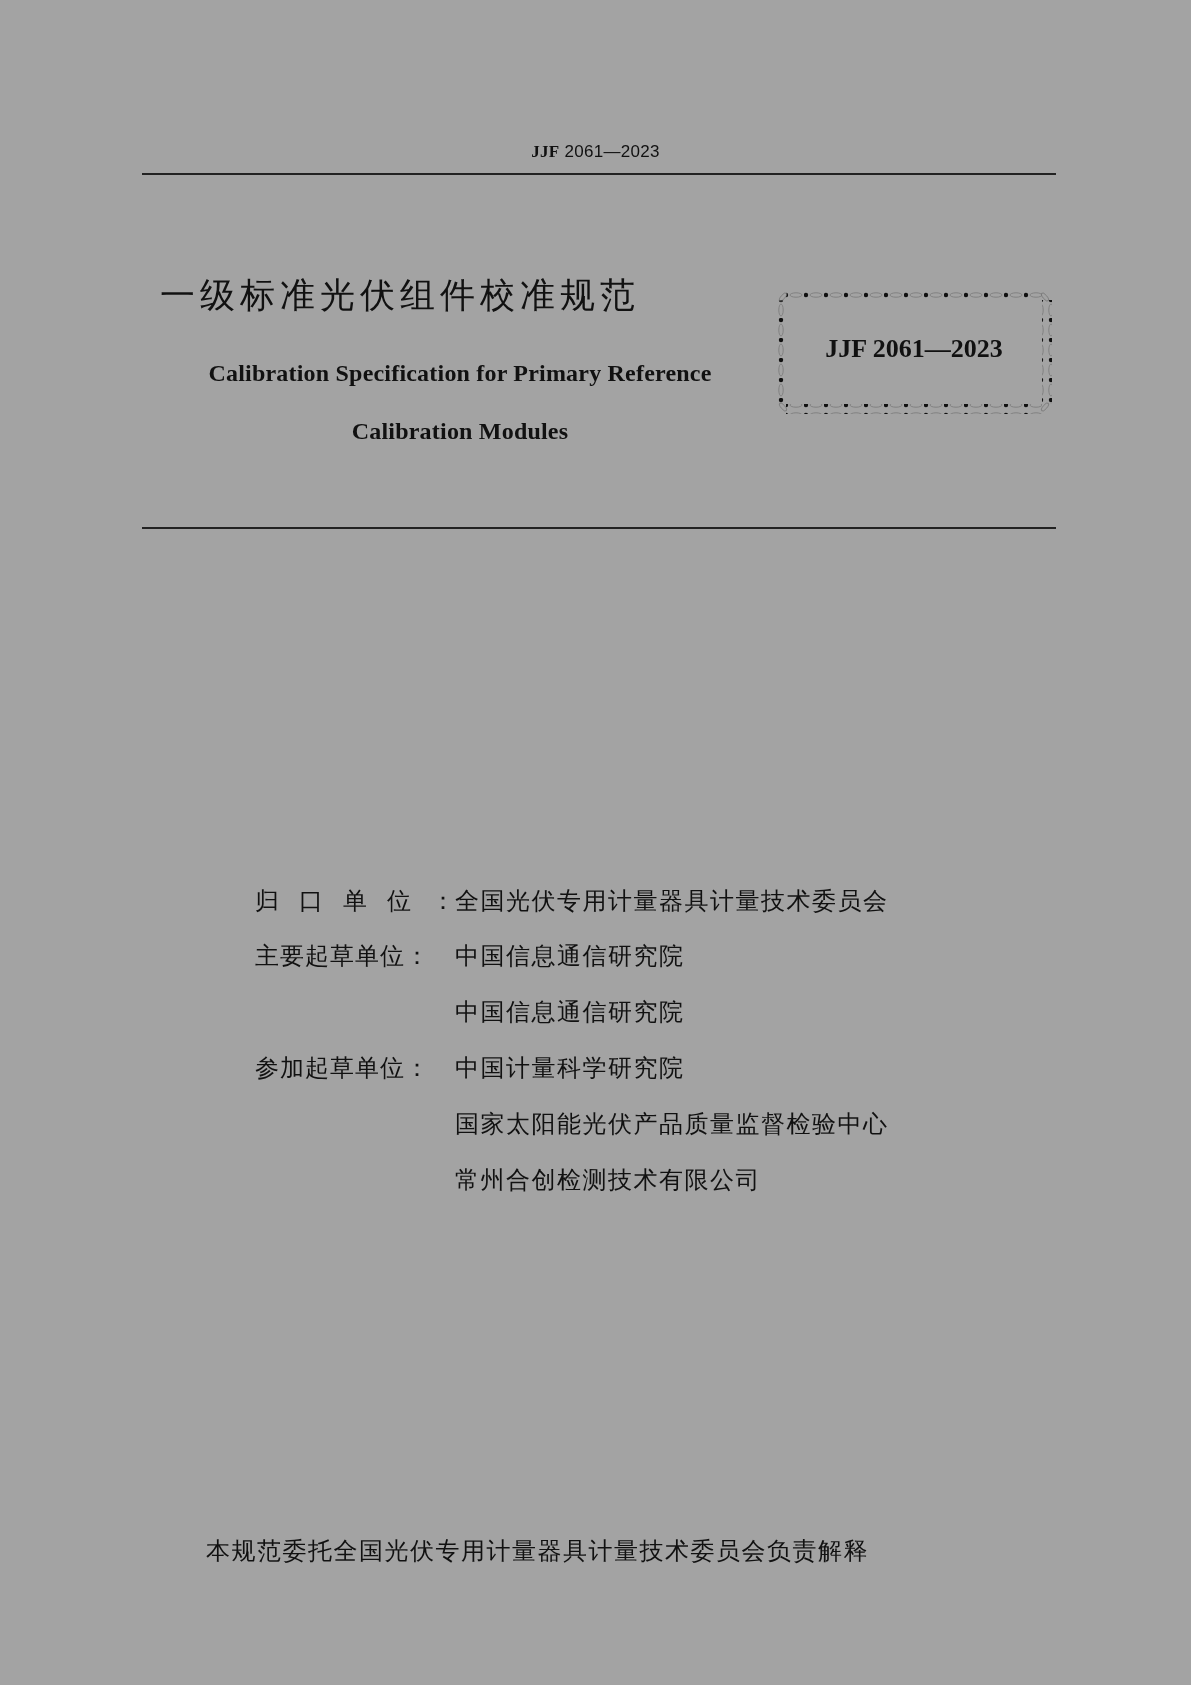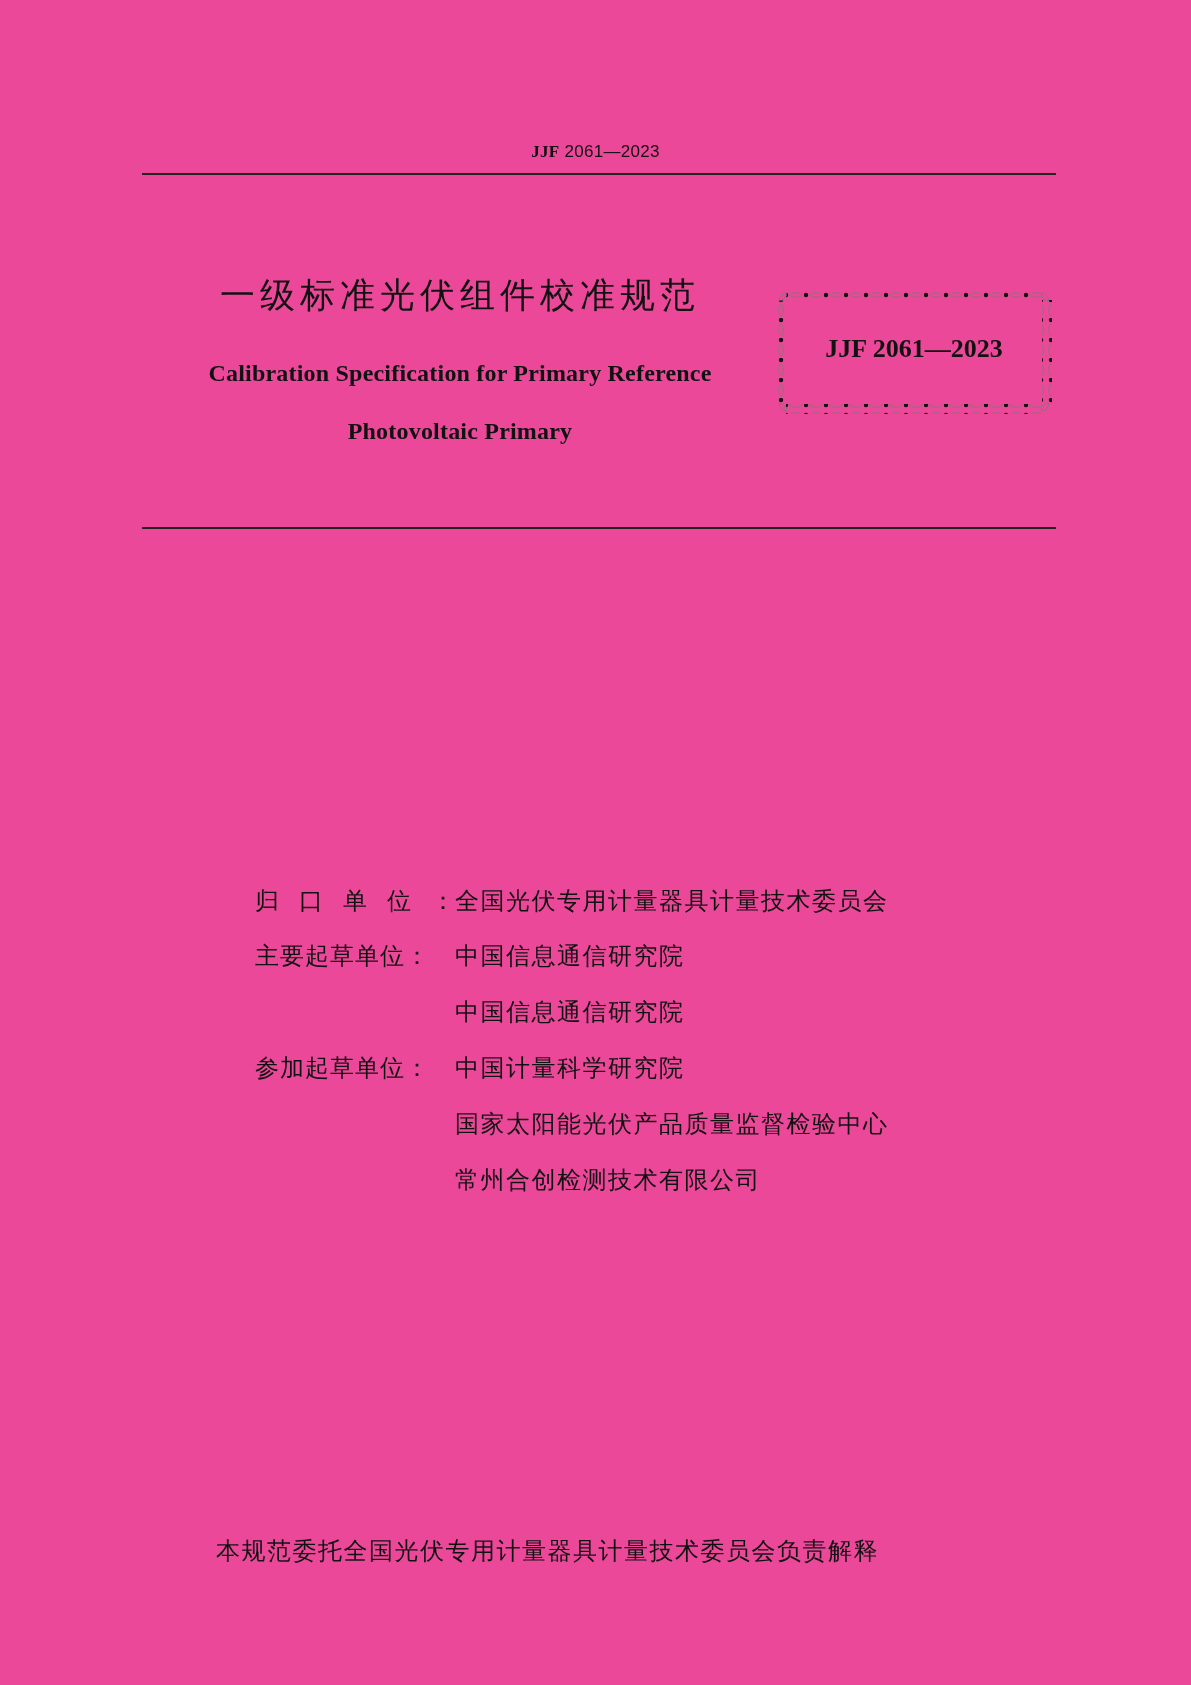--- a/index.html
+++ b/index.html
@@ -1,30 +1,30 @@
 <!DOCTYPE html>
 <html><head>
 <meta charset="utf-8">
 <style>
   html, body { margin: 0; padding: 0; background: #ffffff; }
   body { width: 1191px; height: 1685px; position: relative; overflow: hidden; color: #111; }
-  .page { position: absolute; left: 0; top: 0; width: 1191px; height: 1685px; background: #ec4899; }
+  .page { position: absolute; left: 0; top: 0; width: 1191px; height: 1685px; background: #a3a3a3; }
 
   .header-code {
     position: absolute; left: 0; width: 1191px; top: 142px; text-align: center;
     font-family: "Liberation Sans", "DejaVu Sans", sans-serif; font-size: 17px; letter-spacing: 0.3px;
   }
   .header-code .jjf { font-family: "Liberation Serif", serif; font-weight: bold; }
 
   .rule { position: absolute; left: 142px; width: 914px; height: 2px; background: #222; }
   .rule.top { top: 173px; }
   .rule.bottom { top: 527px; }
 
   .title-cn {
-    position: absolute; left: 160px; width: 600px; top: 272px; text-align: center;
+    position: absolute; left: 160px; width: 600px; top: 272px; 
     font-family: "DejaVu Sans", sans-serif; font-size: 35px; letter-spacing: 5px; font-weight: 500;
   }
   .title-en {
     position: absolute; left: 150px; width: 620px; text-align: center;
     font-family: "Liberation Serif", serif; font-weight: bold; font-size: 24px; letter-spacing: 0.2px; margin-top: 15px;
   }
   .title-en.l1 { top: 345px; }
   .title-en.l2 { top: 403px; }
 
   .code-box {
@@ -41,38 +41,38 @@
     position: absolute; left: 0; width: 200px; white-space: nowrap;
     font-family: "DejaVu Sans", sans-serif; font-weight: normal; letter-spacing: 1px;
   }
   .org-label.spread { letter-spacing: 20px; }
   .org-value {
     position: absolute; left: 200px; white-space: nowrap;
     font-family: Liberation Sans, sans-serif; letter-spacing: 1.5px;
   }
 
   .footer-note {
-    position: absolute; left: 216px; top: 1535px; white-space: nowrap;
+    position: absolute; left: 206px; top: 1535px; white-space: nowrap;
     font-family: "DejaVu Sans", sans-serif; font-size: 24px; letter-spacing: 1.5px;
   }
 </style>
 </head>
 <body>
 
 <div class="page">
 
   <div class="header-code">
     <span class="jjf">JJF</span><span> 2061—2023</span>
   </div>
 
   <div class="rule top"></div>
 
   <div class="title-cn">一级标准光伏组件校准规范</div>
   <div class="title-en l1">Calibration Specification for Primary Reference</div>
-  <div class="title-en l2">Photovoltaic Primary</div>
+  <div class="title-en l2">Calibration Modules</div>
 
   <div class="code-box">
     <svg width="276" height="124" viewBox="0 0 276 124">
       <defs>
         <pattern id="hpat" x="8" y="0" width="20" height="10" patternUnits="userSpaceOnUse">
           <circle cx="2" cy="5" r="2.2" fill="#111"></circle>
           <ellipse cx="12" cy="5" rx="6" ry="2.2" fill="none" stroke="#777" stroke-width="0.8"></ellipse>
         </pattern>
         <pattern id="vpat" x="0" y="8" width="10" height="20" patternUnits="userSpaceOnUse">
           <circle cx="5" cy="2" r="2.2" fill="#111"></circle>

